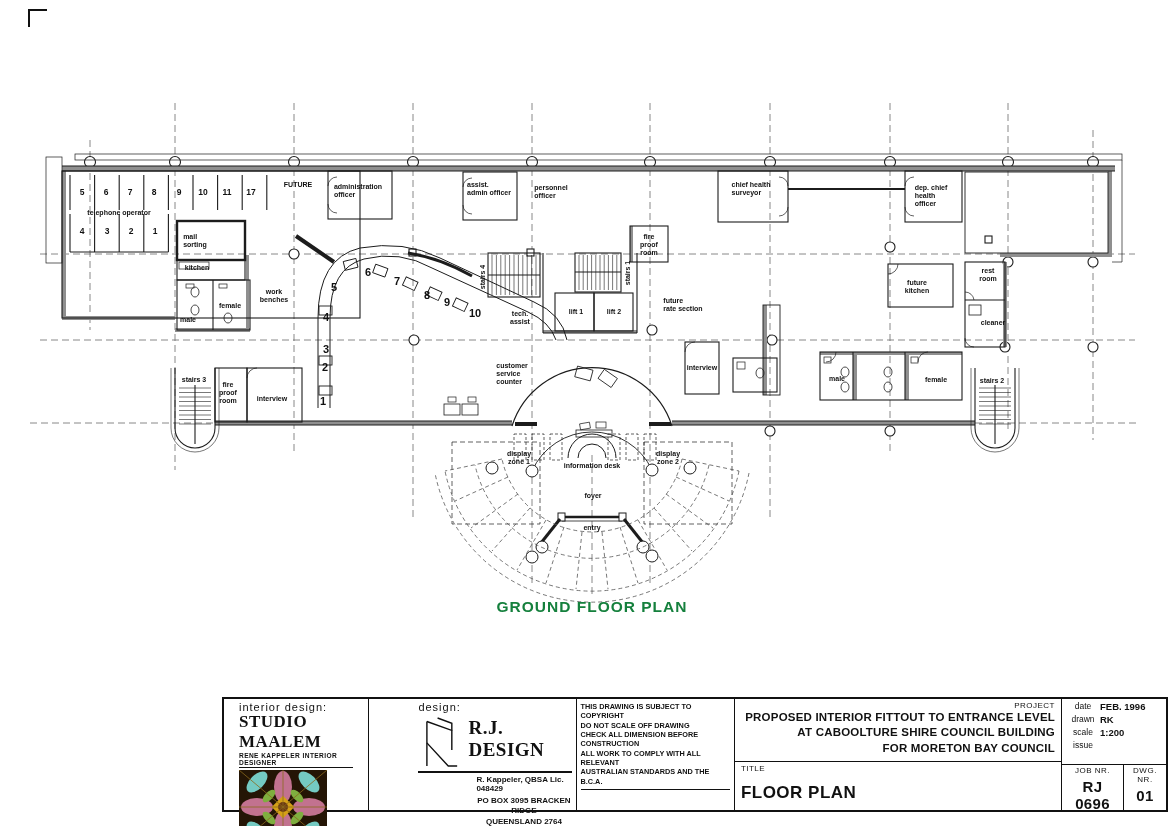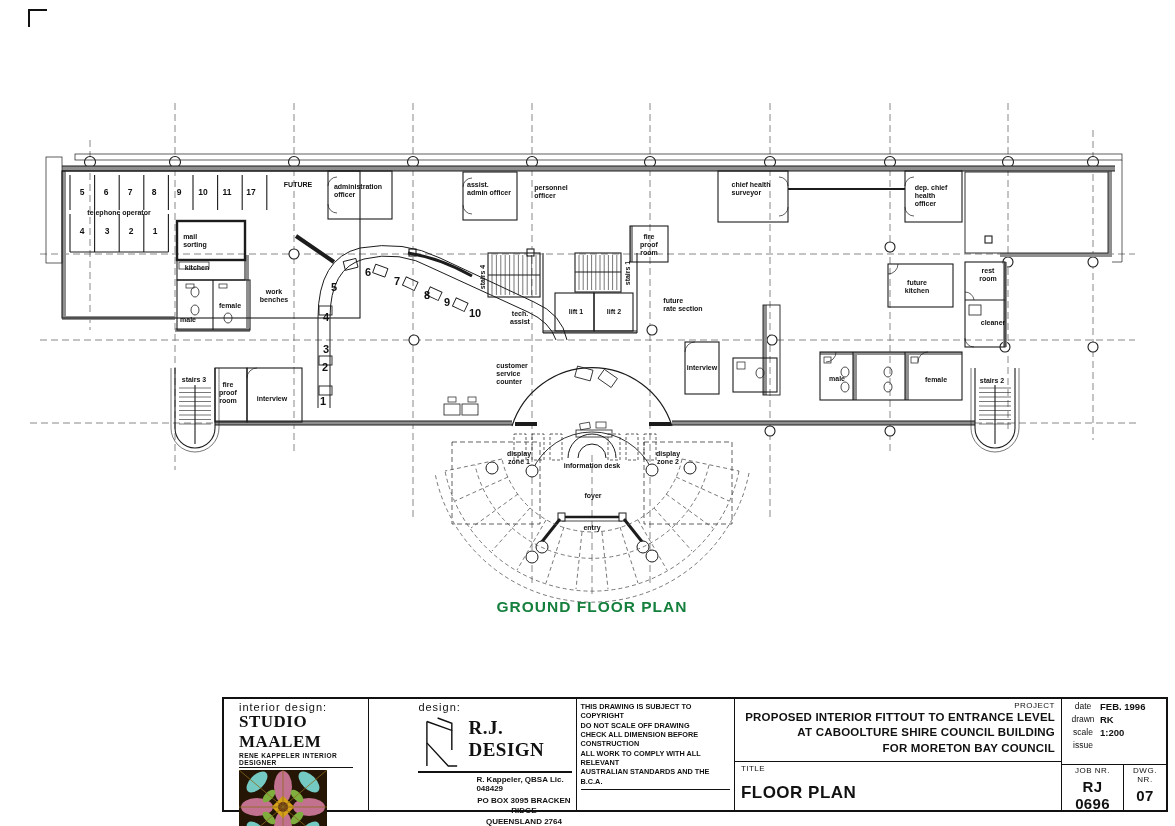--- a/index.html
+++ b/index.html
@@ -487,19 +487,19 @@
       <div class="meta-row">
         <span class="k">issue</span>
       </div>
       <div id="meta-bottom">
         <div id="job-cell">
           <div class="mini">JOB NR.</div>
           <div class="big-nr">RJ 0696</div>
         </div>
         <div id="dwg-cell">
           <div class="mini">DWG. NR.</div>
-          <div class="big-nr">07</div>
+          <div class="big-nr">01</div>
         </div>
       </div>
     </div>
 
   </div>
 </div>
 
 </body></html>

